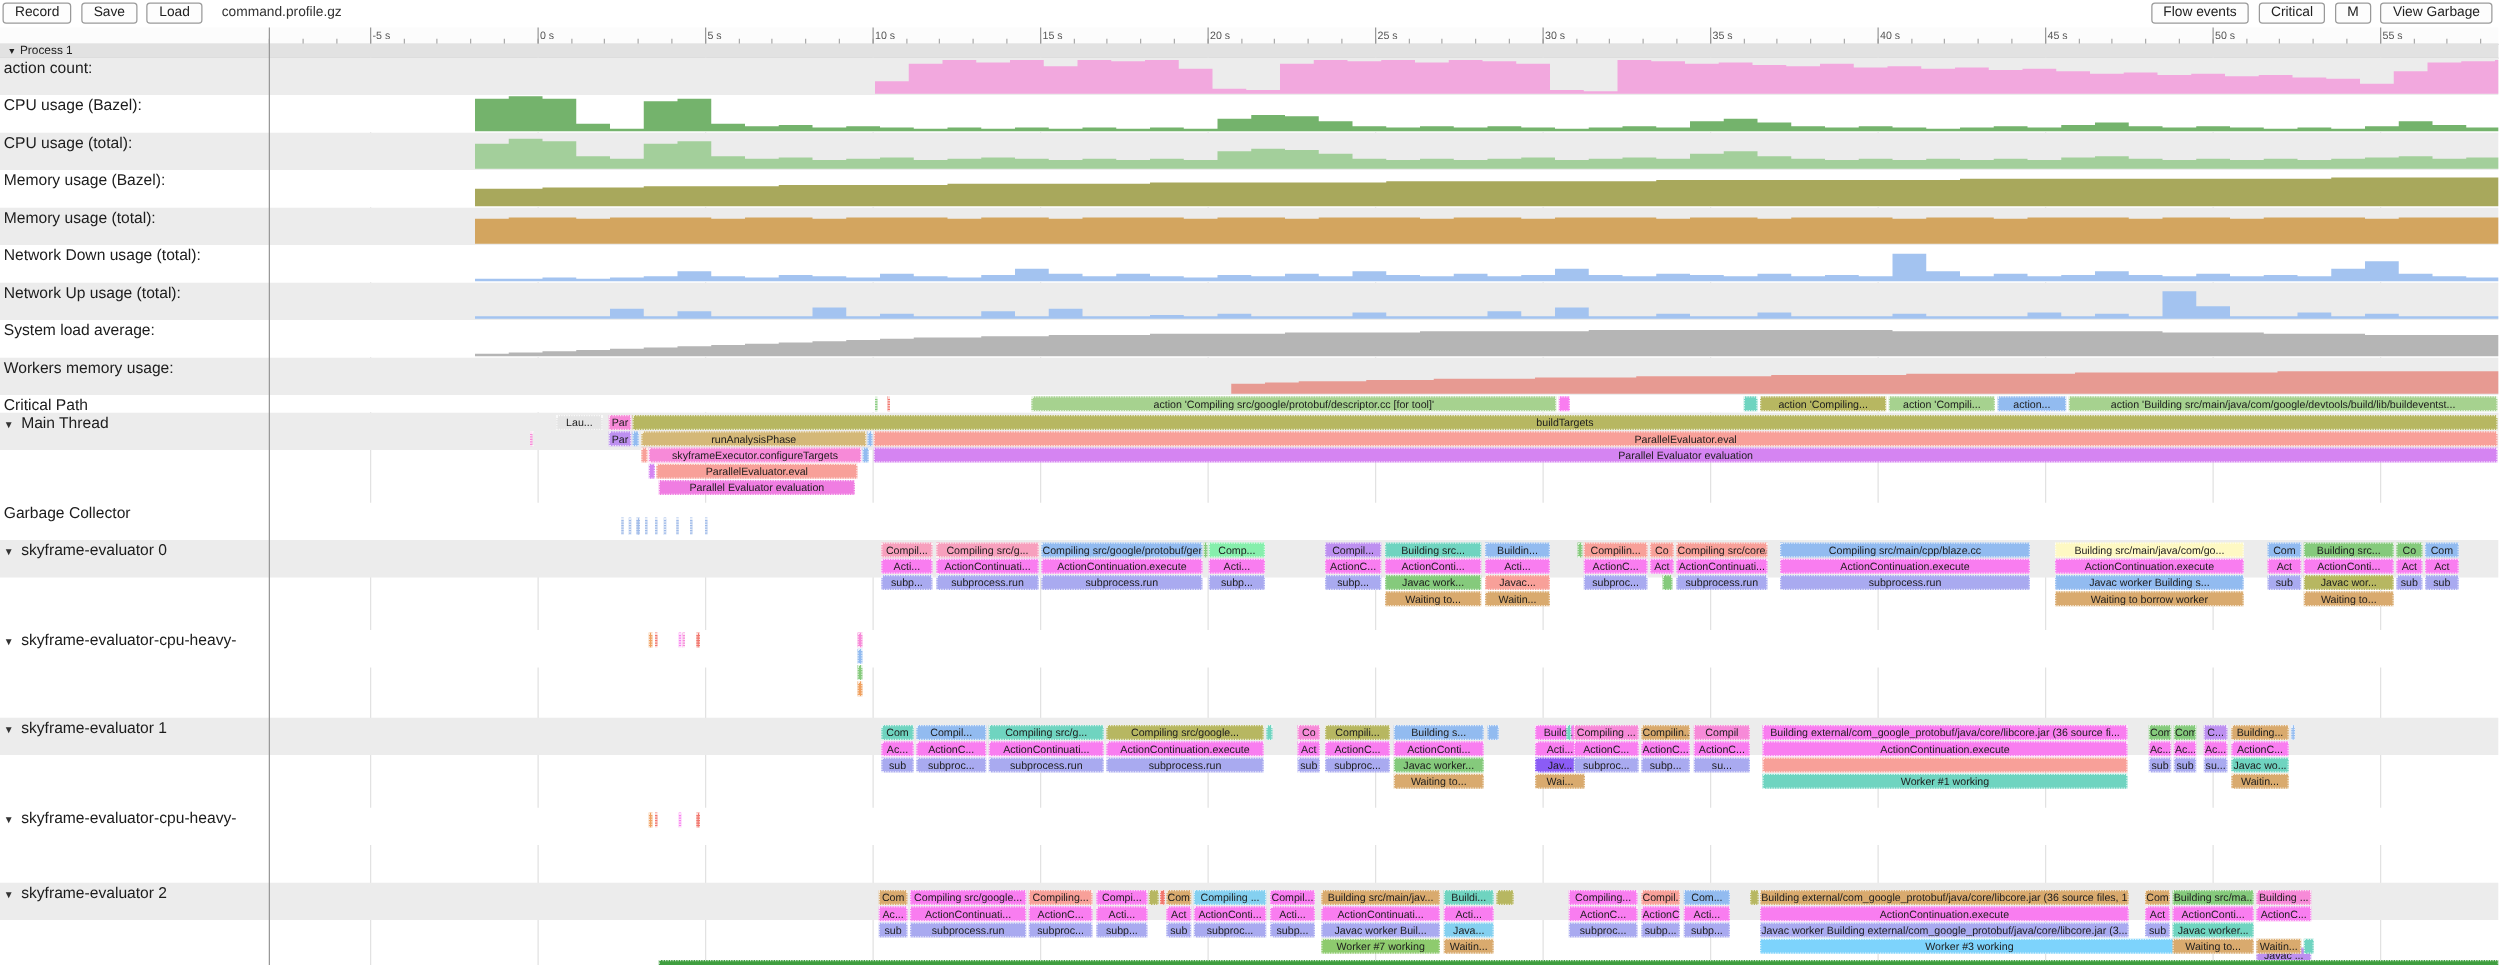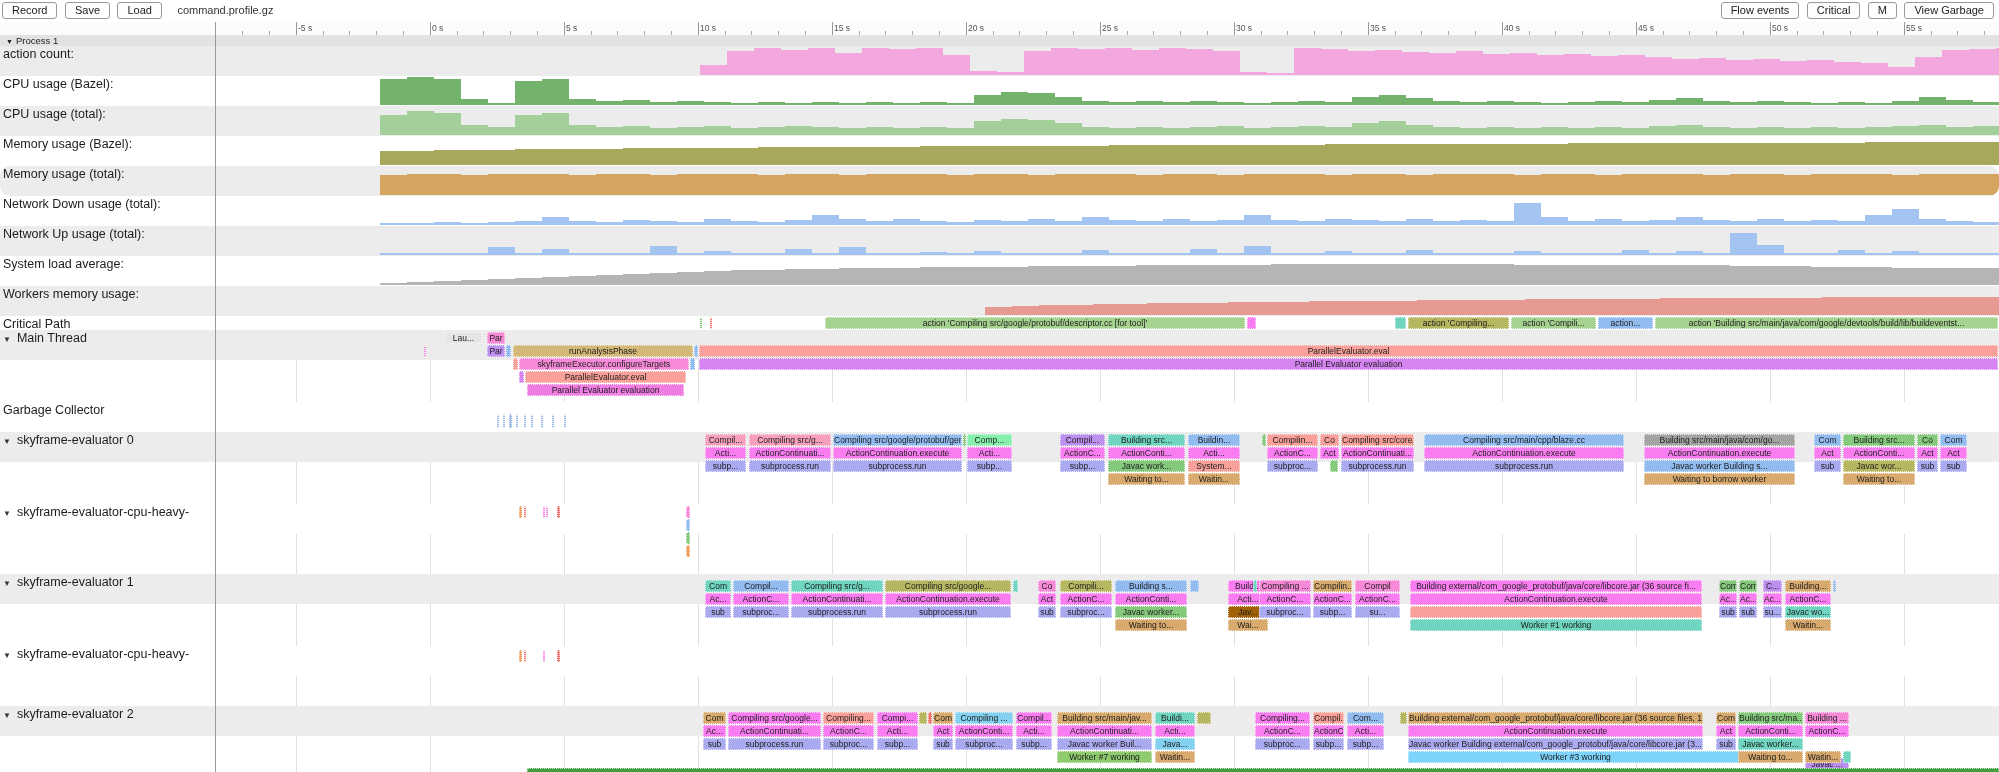--- a/index.html
+++ b/index.html
@@ -184,21 +184,21 @@
           <polygon points="165,29 165,9 192,9 192,5 219,5 219,7 246,7 246,19 273,19 273,21 300,21 300,9 327,9 327,7 354,7 354,19 381,19 381,21 408,21 408,20 435,20 435,22 462,22 462,21 489,21 489,20 516,20 516,22 543,22 543,21 570,21 570,20 597,20 597,21 624,21 624,22 651,22 651,21 678,21 678,22 705,22 705,21 732,21 732,22 759,22 759,15 786,15 786,13 813,13 813,14 840,14 840,17 867,17 867,21 894,21 894,22 921,22 921,21 948,21 948,22 975,22 975,21 1002,21 1002,20 1029,20 1029,22 1056,22 1056,21 1083,21 1083,20 1110,20 1110,21 1137,21 1137,17 1164,17 1164,15 1191,15 1191,19 1218,19 1218,21 1245,21 1245,22 1272,22 1272,21 1299,21 1299,22 1326,22 1326,21 1353,21 1353,22 1380,22 1380,21 1407,21 1407,22 1434,22 1434,20 1461,20 1461,19 1488,19 1488,21 1515,21 1515,22 1542,22 1542,21 1569,21 1569,22 1596,22 1596,21 1623,21 1623,22 1650,22 1650,21 1677,21 1677,20 1704,20 1704,19 1731,19 1731,21 1758,21 1758,20 1785,20 1785,29" fill="#a3cf9b"></polygon>
         </svg>
       </div>
       <div class="track" style="top: 90px; height: 30px;">
         <div class="track-stripe" style="height: 30px; background: rgb(255, 255, 255);"></div>
         <div class="track-label"><span>Memory usage (Bazel):</span></div>
         <svg width="1784" height="30" class="counter-svg">
           <polygon points="165,29 165,15 192,15 192,15 219,15 219,14 246,14 246,14 273,14 273,14 300,14 300,13 327,13 327,13 354,13 354,13 381,13 381,13 408,13 408,12 435,12 435,12 462,12 462,12 489,12 489,12 516,12 516,12 543,12 543,11 570,11 570,11 597,11 597,11 624,11 624,11 651,11 651,11 678,11 678,11 705,11 705,10 732,10 732,10 759,10 759,10 786,10 786,10 813,10 813,10 840,10 840,10 867,10 867,10 894,10 894,9 921,9 921,9 948,9 948,9 975,9 975,9 1002,9 1002,9 1029,9 1029,9 1056,9 1056,9 1083,9 1083,9 1110,9 1110,8 1137,8 1137,8 1164,8 1164,8 1191,8 1191,8 1218,8 1218,8 1245,8 1245,8 1272,8 1272,8 1299,8 1299,8 1326,8 1326,8 1353,8 1353,7 1380,7 1380,7 1407,7 1407,7 1434,7 1434,7 1461,7 1461,7 1488,7 1488,7 1515,7 1515,7 1542,7 1542,7 1569,7 1569,7 1596,7 1596,7 1623,7 1623,7 1650,7 1650,6 1677,6 1677,6 1704,6 1704,6 1731,6 1731,6 1758,6 1758,6 1785,6 1785,29" fill="#a8a85c"></polygon>
         </svg>
       </div>
-      <div class="track" style="top: 120px; height: 30px; border-radius: 10px;">
+      <div class="track" style="top: 120px; height: 30px;">
         <div class="track-stripe" style="height: 30px; background: rgb(236, 236, 236);"></div>
         <div class="track-label"><span>Memory usage (total):</span></div>
         <svg width="1784" height="30" class="counter-svg">
           <polygon points="165,29 165,9 192,9 192,8 219,8 219,8 246,8 246,9 273,9 273,8 300,8 300,8 327,8 327,8 354,8 354,9 381,9 381,8 408,8 408,8 435,8 435,9 462,9 462,8 489,8 489,8 516,8 516,8 543,8 543,9 570,9 570,8 597,8 597,8 624,8 624,9 651,9 651,8 678,8 678,8 705,8 705,8 732,8 732,9 759,9 759,8 786,8 786,8 813,8 813,9 840,9 840,8 867,8 867,8 894,8 894,8 921,8 921,9 948,9 948,8 975,8 975,8 1002,8 1002,9 1029,9 1029,8 1056,8 1056,8 1083,8 1083,8 1110,8 1110,9 1137,9 1137,8 1164,8 1164,8 1191,8 1191,9 1218,9 1218,8 1245,8 1245,8 1272,8 1272,8 1299,8 1299,9 1326,9 1326,8 1353,8 1353,8 1380,8 1380,9 1407,9 1407,8 1434,8 1434,8 1461,8 1461,8 1488,8 1488,9 1515,9 1515,8 1542,8 1542,8 1569,8 1569,9 1596,9 1596,8 1623,8 1623,8 1650,8 1650,8 1677,8 1677,9 1704,9 1704,8 1731,8 1731,8 1758,8 1758,8 1785,8 1785,29" fill="#d3a55f"></polygon>
         </svg>
       </div>
       <div class="track" style="top: 150px; height: 30px;">
         <div class="track-stripe" style="height: 30px; background: rgb(255, 255, 255);"></div>
         <div class="track-label"><span>Network Down usage (total):</span></div>
         <svg width="1784" height="30" class="counter-svg">
@@ -237,20 +237,21 @@
         <div class="bar" style="left: 1408px; width: 101px; top: 1px; height: 12px; line-height: 10px; background: rgb(183, 183, 97);">action 'Compiling...</div>
         <div class="bar" style="left: 1511px; width: 85px; top: 1px; height: 12px; line-height: 10px; background: rgb(166, 210, 143);">action 'Compili...</div>
         <div class="bar" style="left: 1598px; width: 55px; top: 1px; height: 12px; line-height: 10px; background: rgb(146, 187, 240);">action...</div>
         <div class="bar" style="left: 1655px; width: 343px; top: 1px; height: 12px; line-height: 10px; background: rgb(166, 210, 143);">action 'Building src/main/java/com/google/devtools/build/lib/buildeventst...</div>
       </div>
       <div class="track" style="top: 284px; height: 72px;">
         <div class="track-stripe" style="height: 30px; background: rgb(236, 236, 236);"></div>
         <div class="track-label"><span class="arrow">▼</span><span>Main Thread</span></div>
         <div class="bar" style="left: 445px; width: 37px; top: 2px; height: 12px; line-height: 10px; background: #e5e5e5;">Lau...</div>
         <div class="bar" style="left: 487px; width: 18px; top: 2px; height: 12px; line-height: 10px; background: rgb(247, 138, 216);">Par</div>
+        <div class="bar" style="left: 506px; width: 1492px; top: 2px; height: 12px; line-height: 10px; background: rgb(183, 183, 97);">buildTargets</div>
         <div class="bar" style="left: 424px; width: 2px; top: 15px; height: 12px; line-height: 10px; background: rgb(247, 138, 216);"></div>
         <div class="bar" style="left: 487px; width: 18px; top: 15px; height: 12px; line-height: 10px; background: rgb(189, 144, 240);">Par</div>
         <div class="bar" style="left: 506px; width: 5px; top: 15px; height: 12px; line-height: 10px; background: rgb(146, 187, 240);"></div>
         <div class="bar" style="left: 513px; width: 180px; top: 15px; height: 12px; line-height: 10px; background: rgb(212, 184, 120);">runAnalysisPhase</div>
         <div class="bar" style="left: 694px; width: 4px; top: 15px; height: 12px; line-height: 10px; background: rgb(146, 187, 240);"></div>
         <div class="bar" style="left: 699px; width: 1299px; top: 15px; height: 12px; line-height: 10px; background: rgb(248, 160, 153);">ParallelEvaluator.eval</div>
         <div class="bar" style="left: 513px; width: 5px; top: 28px; height: 12px; line-height: 10px; background: rgb(248, 160, 153);"></div>
         <div class="bar" style="left: 519px; width: 170px; top: 28px; height: 12px; line-height: 10px; background: rgb(247, 138, 216);">skyframeExecutor.configureTargets</div>
         <div class="bar" style="left: 690px; width: 5px; top: 28px; height: 12px; line-height: 10px; background: rgb(146, 187, 240);"></div>
         <div class="bar" style="left: 699px; width: 1299px; top: 28px; height: 12px; line-height: 10px; background: rgb(213, 132, 242);">Parallel Evaluator evaluation</div>
@@ -280,21 +281,21 @@
         <div class="bar" style="left: 963px; width: 3px; top: 2px; height: 12px; line-height: 10px; background: rgb(133, 202, 124);"></div>
         <div class="bar" style="left: 967px; width: 45px; top: 2px; height: 12px; line-height: 10px; background: #86efac;">Comp...</div>
         <div class="bar" style="left: 1060px; width: 45px; top: 2px; height: 12px; line-height: 10px; background: rgb(189, 144, 240);">Compil...</div>
         <div class="bar" style="left: 1108px; width: 77px; top: 2px; height: 12px; line-height: 10px; background: rgb(111, 212, 192);">Building src...</div>
         <div class="bar" style="left: 1188px; width: 52px; top: 2px; height: 12px; line-height: 10px; background: rgb(146, 187, 240);">Buildin...</div>
         <div class="bar" style="left: 1262px; width: 4px; top: 2px; height: 12px; line-height: 10px; background: rgb(133, 202, 124);"></div>
         <div class="bar" style="left: 1267px; width: 51px; top: 2px; height: 12px; line-height: 10px; background: rgb(248, 160, 153);">Compilin...</div>
         <div class="bar" style="left: 1320px; width: 19px; top: 2px; height: 12px; line-height: 10px; background: rgb(248, 160, 153);">Co</div>
         <div class="bar" style="left: 1341px; width: 73px; top: 2px; height: 12px; line-height: 10px; background: rgb(248, 160, 153);">Compiling src/core/...</div>
         <div class="bar" style="left: 1424px; width: 200px; top: 2px; height: 12px; line-height: 10px; background: rgb(146, 187, 240);">Compiling src/main/cpp/blaze.cc</div>
-        <div class="bar" style="left: 1644px; width: 151px; top: 2px; height: 12px; line-height: 10px; background: #a3a3a3;">Building src/main/java/com/go...</div>
+        <div class="bar" style="left: 1644px; width: 151px; top: 2px; height: 12px; line-height: 10px; background: #fef9c3;">Building src/main/java/com/go...</div>
         <div class="bar" style="left: 1814px; width: 27px; top: 2px; height: 12px; line-height: 10px; background: rgb(146, 187, 240);">Com</div>
         <div class="bar" style="left: 1843px; width: 72px; top: 2px; height: 12px; line-height: 10px; background: rgb(133, 202, 124);">Building src...</div>
         <div class="bar" style="left: 1917px; width: 21px; top: 2px; height: 12px; line-height: 10px; background: rgb(133, 202, 124);">Co</div>
         <div class="bar" style="left: 1940px; width: 27px; top: 2px; height: 12px; line-height: 10px; background: rgb(146, 187, 240);">Com</div>
         <div class="bar" style="left: 705px; width: 41px; top: 15px; height: 12px; line-height: 10px; background: rgb(249, 125, 240);">Acti...</div>
         <div class="bar" style="left: 749px; width: 82px; top: 15px; height: 12px; line-height: 10px; background: rgb(249, 125, 240);">ActionContinuati...</div>
         <div class="bar" style="left: 833px; width: 129px; top: 15px; height: 12px; line-height: 10px; background: rgb(249, 125, 240);">ActionContinuation.execute</div>
         <div class="bar" style="left: 967px; width: 45px; top: 15px; height: 12px; line-height: 10px; background: rgb(249, 125, 240);">Acti...</div>
         <div class="bar" style="left: 1060px; width: 45px; top: 15px; height: 12px; line-height: 10px; background: rgb(249, 125, 240);">ActionC...</div>
         <div class="bar" style="left: 1108px; width: 77px; top: 15px; height: 12px; line-height: 10px; background: rgb(249, 125, 240);">ActionConti...</div>
@@ -307,21 +308,21 @@
         <div class="bar" style="left: 1814px; width: 27px; top: 15px; height: 12px; line-height: 10px; background: rgb(249, 125, 240);">Act</div>
         <div class="bar" style="left: 1843px; width: 72px; top: 15px; height: 12px; line-height: 10px; background: rgb(249, 125, 240);">ActionConti...</div>
         <div class="bar" style="left: 1917px; width: 21px; top: 15px; height: 12px; line-height: 10px; background: rgb(249, 125, 240);">Act</div>
         <div class="bar" style="left: 1940px; width: 27px; top: 15px; height: 12px; line-height: 10px; background: rgb(249, 125, 240);">Act</div>
         <div class="bar" style="left: 705px; width: 41px; top: 28px; height: 12px; line-height: 10px; background: rgb(169, 170, 240);">subp...</div>
         <div class="bar" style="left: 749px; width: 82px; top: 28px; height: 12px; line-height: 10px; background: rgb(169, 170, 240);">subprocess.run</div>
         <div class="bar" style="left: 833px; width: 129px; top: 28px; height: 12px; line-height: 10px; background: rgb(169, 170, 240);">subprocess.run</div>
         <div class="bar" style="left: 967px; width: 45px; top: 28px; height: 12px; line-height: 10px; background: rgb(169, 170, 240);">subp...</div>
         <div class="bar" style="left: 1060px; width: 45px; top: 28px; height: 12px; line-height: 10px; background: rgb(169, 170, 240);">subp...</div>
         <div class="bar" style="left: 1108px; width: 77px; top: 28px; height: 12px; line-height: 10px; background: rgb(133, 202, 124);">Javac work...</div>
-        <div class="bar" style="left: 1188px; width: 52px; top: 28px; height: 12px; line-height: 10px; background: rgb(248, 160, 153);">System...</div>
+        <div class="bar" style="left: 1188px; width: 52px; top: 28px; height: 12px; line-height: 10px; background: rgb(248, 160, 153);">Javac...</div>
         <div class="bar" style="left: 1267px; width: 51px; top: 28px; height: 12px; line-height: 10px; background: rgb(169, 170, 240);">subproc...</div>
         <div class="bar" style="left: 1330px; width: 8px; top: 28px; height: 12px; line-height: 10px; background: rgb(133, 202, 124);"></div>
         <div class="bar" style="left: 1341px; width: 73px; top: 28px; height: 12px; line-height: 10px; background: rgb(169, 170, 240);">subprocess.run</div>
         <div class="bar" style="left: 1424px; width: 200px; top: 28px; height: 12px; line-height: 10px; background: rgb(169, 170, 240);">subprocess.run</div>
         <div class="bar" style="left: 1644px; width: 151px; top: 28px; height: 12px; line-height: 10px; background: rgb(146, 187, 240);">Javac worker Building s...</div>
         <div class="bar" style="left: 1814px; width: 27px; top: 28px; height: 12px; line-height: 10px; background: rgb(169, 170, 240);">sub</div>
         <div class="bar" style="left: 1843px; width: 72px; top: 28px; height: 12px; line-height: 10px; background: rgb(183, 183, 97);">Javac wor...</div>
         <div class="bar" style="left: 1917px; width: 21px; top: 28px; height: 12px; line-height: 10px; background: rgb(169, 170, 240);">sub</div>
         <div class="bar" style="left: 1940px; width: 27px; top: 28px; height: 12px; line-height: 10px; background: rgb(169, 170, 240);">sub</div>
         <div class="bar" style="left: 1108px; width: 77px; top: 41px; height: 12px; line-height: 10px; background: rgb(217, 170, 110);">Waiting to...</div>
@@ -381,21 +382,21 @@
         <div class="bar" style="left: 1739px; width: 18px; top: 19px; height: 12px; line-height: 10px; background: rgb(249, 125, 240);">Ac...</div>
         <div class="bar" style="left: 1763px; width: 19px; top: 19px; height: 12px; line-height: 10px; background: rgb(249, 125, 240);">Ac...</div>
         <div class="bar" style="left: 1785px; width: 46px; top: 19px; height: 12px; line-height: 10px; background: rgb(249, 125, 240);">ActionC...</div>
         <div class="bar" style="left: 705px; width: 26px; top: 32px; height: 12px; line-height: 10px; background: rgb(169, 170, 240);">sub</div>
         <div class="bar" style="left: 733px; width: 56px; top: 32px; height: 12px; line-height: 10px; background: rgb(169, 170, 240);">subproc...</div>
         <div class="bar" style="left: 791px; width: 92px; top: 32px; height: 12px; line-height: 10px; background: rgb(169, 170, 240);">subprocess.run</div>
         <div class="bar" style="left: 885px; width: 126px; top: 32px; height: 12px; line-height: 10px; background: rgb(169, 170, 240);">subprocess.run</div>
         <div class="bar" style="left: 1038px; width: 18px; top: 32px; height: 12px; line-height: 10px; background: rgb(169, 170, 240);">sub</div>
         <div class="bar" style="left: 1060px; width: 52px; top: 32px; height: 12px; line-height: 10px; background: rgb(169, 170, 240);">subproc...</div>
         <div class="bar" style="left: 1115px; width: 72px; top: 32px; height: 12px; line-height: 10px; background: rgb(133, 202, 124);">Javac worker...</div>
-        <div class="bar" style="left: 1228px; width: 40px; top: 32px; height: 12px; line-height: 10px; background: #a16207;">Jav...</div>
+        <div class="bar" style="left: 1228px; width: 40px; top: 32px; height: 12px; line-height: 10px; background: #8b5cf6;">Jav...</div>
         <div class="bar" style="left: 1259px; width: 52px; top: 32px; height: 12px; line-height: 10px; background: rgb(169, 170, 240);">subproc...</div>
         <div class="bar" style="left: 1313px; width: 39px; top: 32px; height: 12px; line-height: 10px; background: rgb(169, 170, 240);">subp...</div>
         <div class="bar" style="left: 1355px; width: 45px; top: 32px; height: 12px; line-height: 10px; background: rgb(169, 170, 240);">su...</div>
         <div class="bar" style="left: 1410px; width: 292px; top: 32px; height: 12px; line-height: 10px; background: rgb(248, 160, 153);"></div>
         <div class="bar" style="left: 1719px; width: 18px; top: 32px; height: 12px; line-height: 10px; background: rgb(169, 170, 240);">sub</div>
         <div class="bar" style="left: 1739px; width: 18px; top: 32px; height: 12px; line-height: 10px; background: rgb(169, 170, 240);">sub</div>
         <div class="bar" style="left: 1763px; width: 19px; top: 32px; height: 12px; line-height: 10px; background: rgb(169, 170, 240);">su...</div>
         <div class="bar" style="left: 1785px; width: 46px; top: 32px; height: 12px; line-height: 10px; background: rgb(111, 212, 192);">Javac wo...</div>
         <div class="bar" style="left: 1115px; width: 72px; top: 45px; height: 12px; line-height: 10px; background: rgb(217, 170, 110);">Waiting to...</div>
         <div class="bar" style="left: 1228px; width: 40px; top: 45px; height: 12px; line-height: 10px; background: rgb(217, 170, 110);">Wai...</div>

